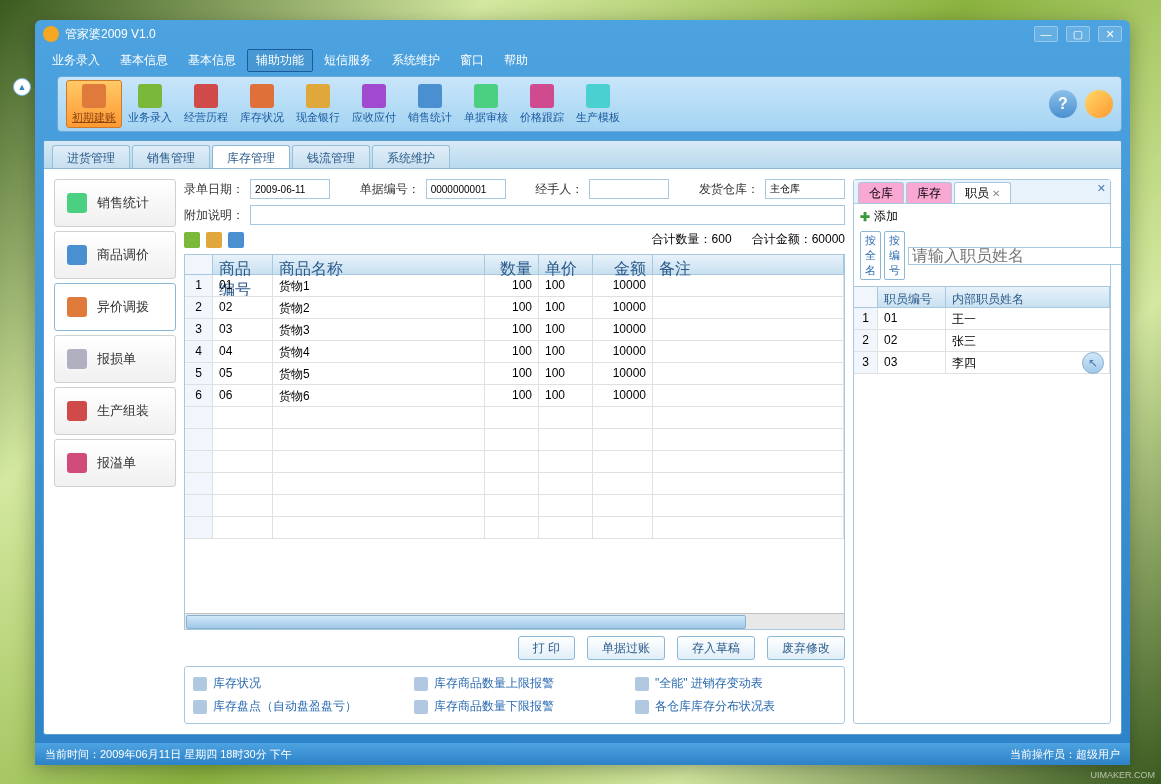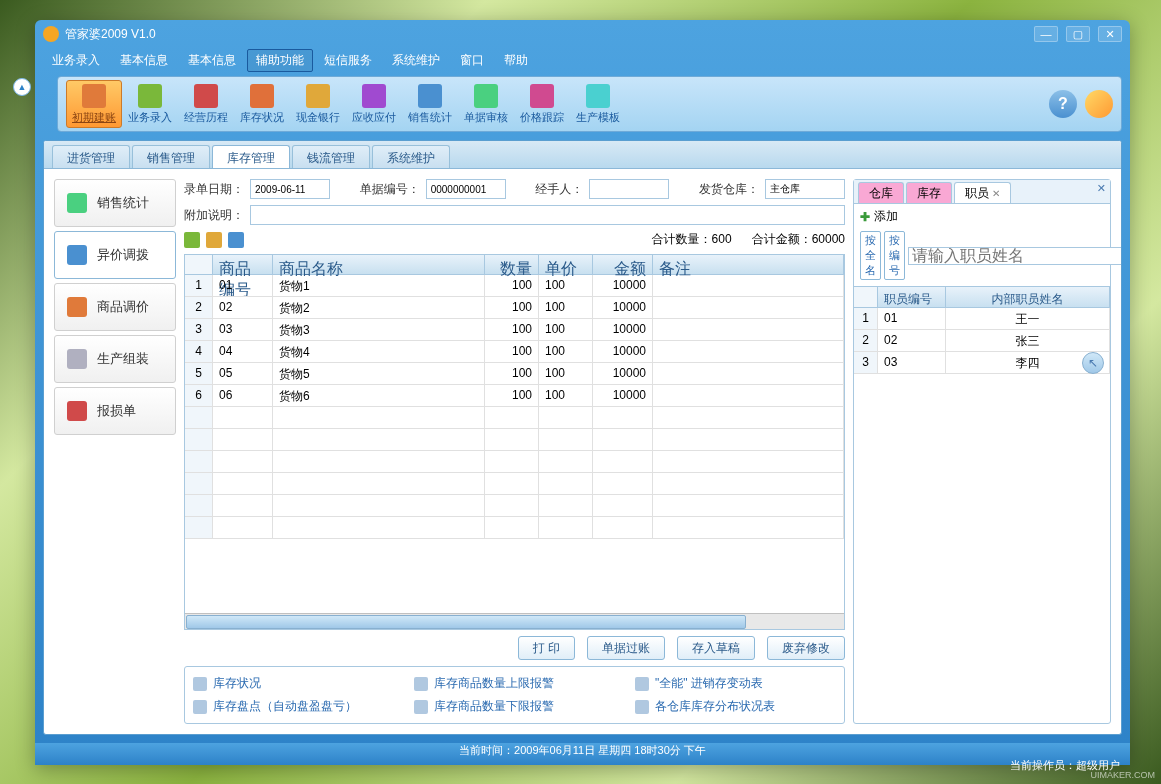--- a/index.html
+++ b/index.html
@@ -83,23 +83,23 @@
 .add-icon { color: #3a9a3a; font-weight: bold; }
 .filter-row { padding: 2px 6px 6px; display: flex; gap: 3px; font-size: 11px; align-items: center; }
 .filter-btn { border: 1px solid #8cb8d8; padding: 1px 4px; border-radius: 2px; color: #2a6ab0; background: #fff; cursor: pointer; }
 .filter-input { flex: 1; border: 1px solid #a8c8e0; height: 18px; padding: 0 3px; font-size: 16px; }
 .emp-head { display: flex; background: linear-gradient(180deg, #e8f2fa, #c8e0f0); border-top: 1px solid #a8c8e0; border-bottom: 1px solid #a8c8e0; height: 22px; font-size: 12px; }
 .emp-body { flex: 1; overflow: auto; font-size: 12px; position: relative; }
 .erow { display: flex; height: 22px; border-bottom: 1px solid #e0e0e0; }
 .ec { border-right: 1px solid #e0e0e0; padding: 3px 6px; }
 .e-idx { width: 24px; text-align: center; background: #f0f6fb; }
 .e-code { width: 68px; }
-.e-name { flex: 1; text-align: center; }
+.e-name { flex: 1; }
 .float-arrow { position: absolute; right: 6px; top: 44px; width: 22px; height: 22px; border-radius: 50%; background: linear-gradient(180deg, #d0e8f8, #a0c8e8); border: 1px solid #88b0d0; display: flex; align-items: center; justify-content: center; color: #4a7ab0; font-size: 12px; cursor: pointer; }
-.statusbar { height: 22px; background: linear-gradient(180deg, #4da3e0, #2d82c8); color: #fff; font-size: 11px; display: flex; align-items: center; padding: 0 10px; flex-direction: column; }
+.statusbar { height: 22px; background: linear-gradient(180deg, #4da3e0, #2d82c8); color: #fff; font-size: 11px; display: flex; align-items: center; padding: 0 10px; }
 .statusbar .right { margin-left: auto; }
 .watermark { position: absolute; right: 6px; bottom: 4px; font-size: 9px; color: rgba(255,255,255,0.6); }
 </style>
 </head>
 <body>
 
 <div class="window">
   <div class="titlebar">
     <div class="app-icon"></div>
     <span>管家婆2009 V1.0</span>
@@ -179,35 +179,39 @@
       <div class="main-tab">钱流管理</div>
       <div class="main-tab">系统维护</div>
     </div>
 
     <div class="workspace">
       <div class="sidebar">
         <div class="side-btn">
             <div class="side-icon"></div>
             <span>销售统计</span>
           </div>
+        <div class="side-btn">
+            <div class="side-icon"></div>
+            <span>商品调价</span>
+          </div>
         <div class="side-btn active">
             <div class="side-icon"></div>
             <span>异价调拨</span>
           </div>
         <div class="side-btn">
             <div class="side-icon"></div>
-            <span>商品调价</span>
+            <span>报损单</span>
           </div>
         <div class="side-btn">
             <div class="side-icon"></div>
             <span>生产组装</span>
           </div>
         <div class="side-btn">
             <div class="side-icon"></div>
-            <span>报损单</span>
+            <span>报溢单</span>
           </div>
       </div>
 
       <div class="center">
         <div class="form-row">
           <span class="form-label">录单日期：</span>
           <input class="form-input" style="width: 80px;" value="2009-06-11">
           <span style="width:20px"></span>
           <span class="form-label">单据编号：</span>
           <input class="form-input" style="width: 80px;" value="0000000001">

